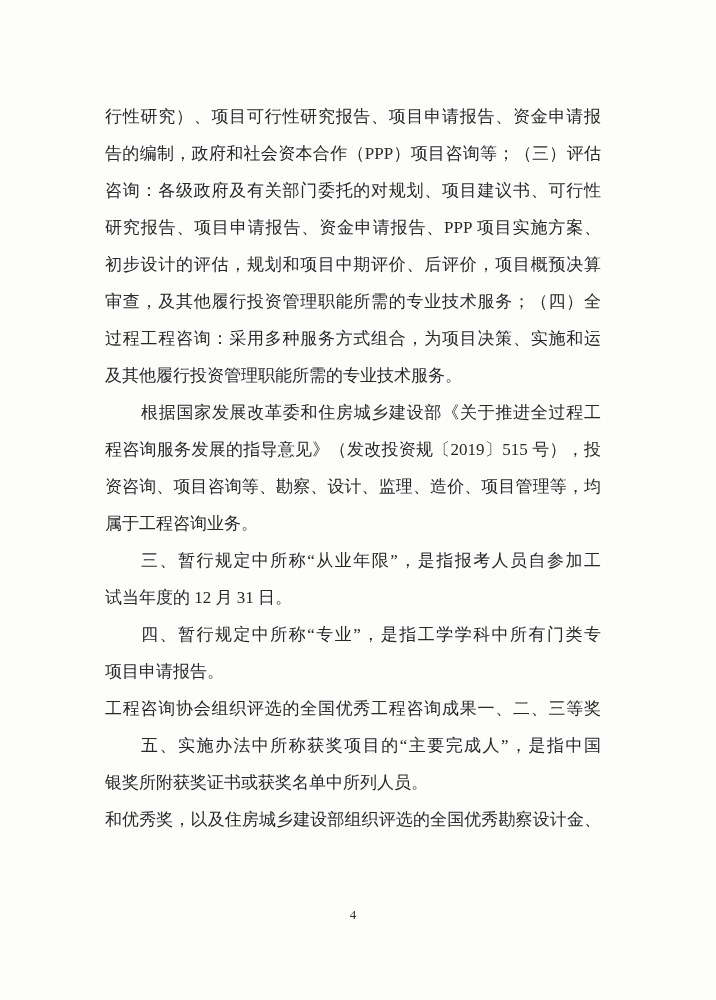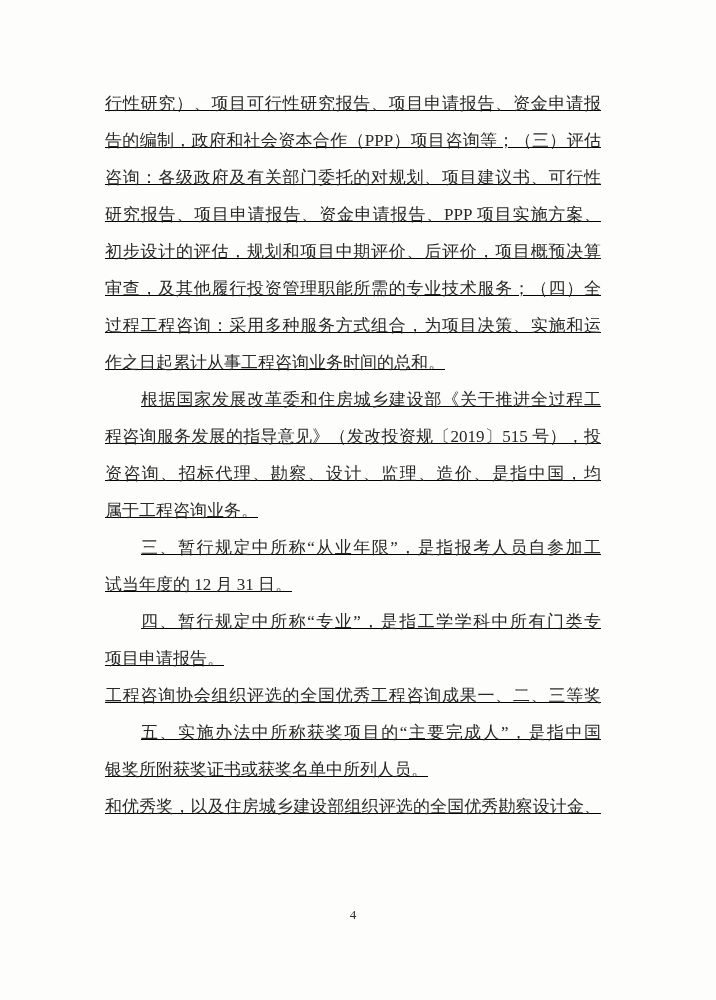--- a/index.html
+++ b/index.html
@@ -11,23 +11,22 @@
     position: relative;
     width: 716px;
     height: 1000px;
     background: #fdfdfc;
     overflow: hidden;
     font-family: "Liberation Serif", "DejaVu Serif", serif;
   }
   .doc-body {
     position: absolute;
     left: 105px;
-    top: 85px;
+    top: 98px;
     width: 496px;
-    text-decoration: underline;
   }
   .line {
     height: 37px;
     line-height: 37px;
     font-size: 17px;
     color: #282828;
     text-align: justify;
     text-align-last: justify;
     white-space: nowrap;
     overflow: visible;
@@ -56,26 +55,26 @@
 <div class="page">
   <div class="doc-body" id="doc-body">
       <div class="paragraph">
         <div class="line">行性研究）、项目可行性研究报告、项目申请报告、资金申请报</div>
         <div class="line">告的编制，政府和社会资本合作（PPP）项目咨询等；（三）评估</div>
         <div class="line">咨询：各级政府及有关部门委托的对规划、项目建议书、可行性</div>
         <div class="line">研究报告、项目申请报告、资金申请报告、PPP 项目实施方案、</div>
         <div class="line">初步设计的评估，规划和项目中期评价、后评价，项目概预决算</div>
         <div class="line">审查，及其他履行投资管理职能所需的专业技术服务；（四）全</div>
         <div class="line">过程工程咨询：采用多种服务方式组合，为项目决策、实施和运</div>
-        <div class="line line-last">作之日起累计从事工程咨询业务时间的总和。</div>
+        <div class="line line-last">及其他履行投资管理职能所需的专业技术服务。</div>
       </div>
       <div class="paragraph">
         <div class="line line-indent">根据国家发展改革委和住房城乡建设部《关于推进全过程工</div>
         <div class="line">程咨询服务发展的指导意见》（发改投资规〔2019〕515 号），投</div>
-        <div class="line">资咨询、招标代理、勘察、设计、监理、造价、是指中国，均</div>
+        <div class="line">资咨询、项目咨询等、勘察、设计、监理、造价、项目管理等，均</div>
         <div class="line line-last">属于工程咨询业务。</div>
       </div>
       <div class="paragraph">
         <div class="line line-indent">三、暂行规定中所称“从业年限”，是指报考人员自参加工</div>
         <div class="line line-last">试当年度的 12 月 31 日。</div>
       </div>
       <div class="paragraph">
         <div class="line line-indent">四、暂行规定中所称“专业”，是指工学学科中所有门类专</div>
         <div class="line line-last">项目申请报告。</div>
       </div>

